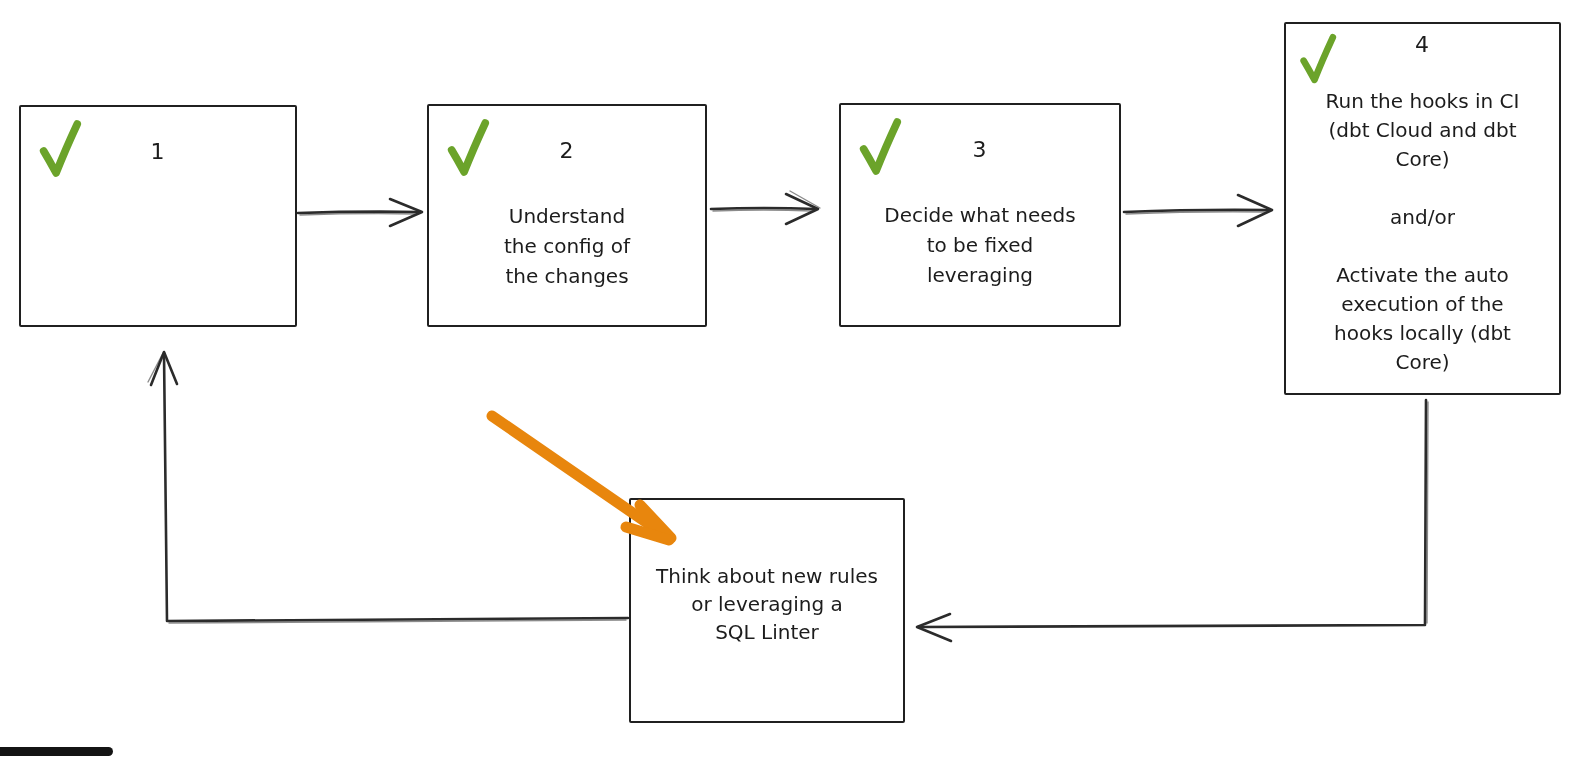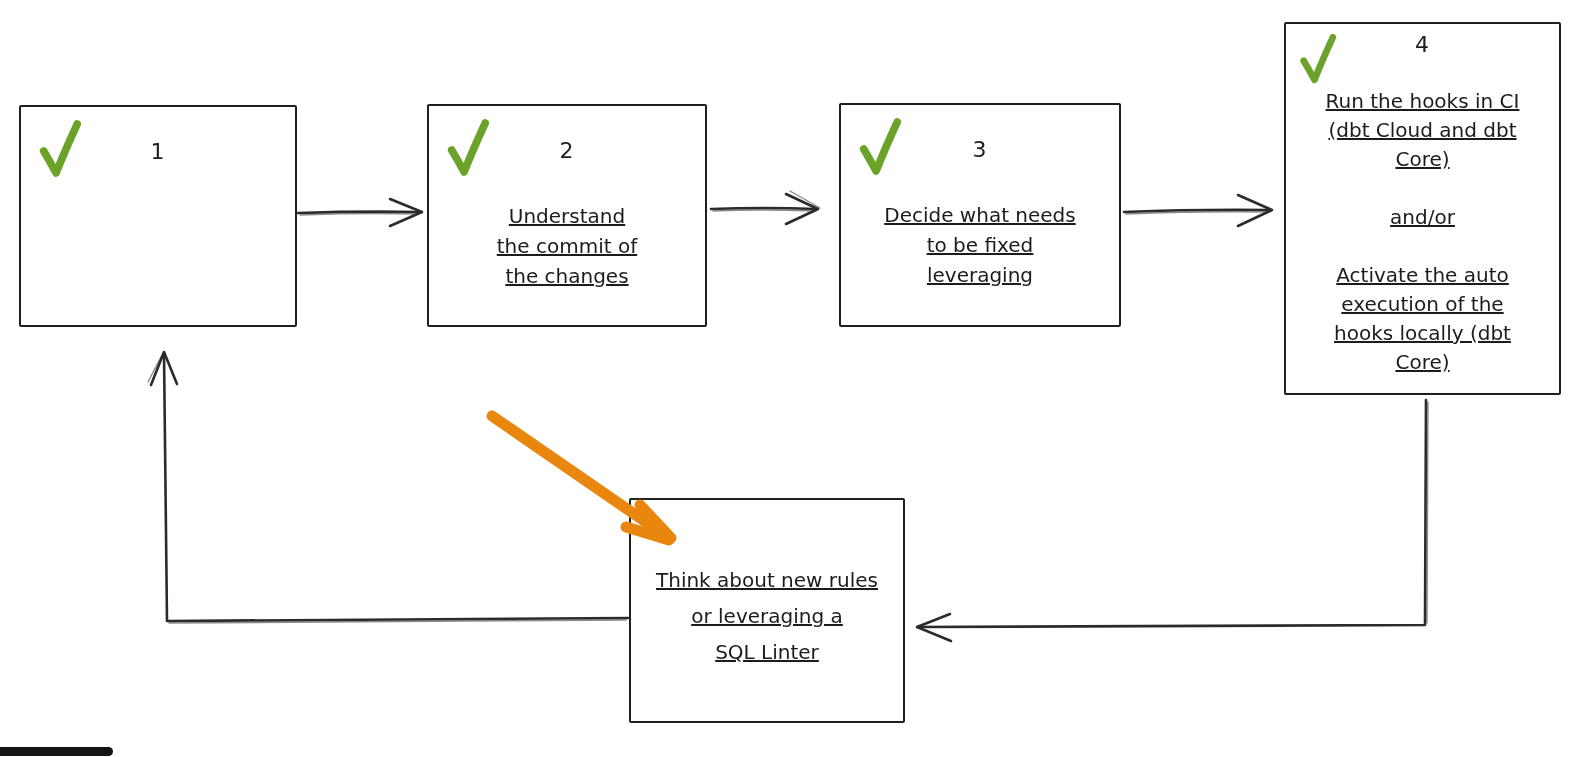--- a/index.html
+++ b/index.html
@@ -33,30 +33,29 @@
     font-weight:500;
     margin-top:32px;
     letter-spacing:1px;
   }
   .box-num.tight{margin-top:8px;}
   .box-text{
     font-size:20px;
     line-height:30px;
     margin-top:38px;
     white-space:pre-line;
-    text-decoration:underline;
   }
   .box-text.b4{
     margin-top:30px;
     line-height:29px;
     font-size:20px;
   }
   .box-text.b5{
     margin-top:62px;
-    line-height:36px;
+    line-height:28px;
   }
   .wires{
     position:absolute;
     left:0;top:0;width:1584px;height:757px;
     pointer-events:none;
     z-index:5;
   }
   .ink-line{stroke:#2b2b2b;stroke-width:2.6;fill:none;stroke-linecap:round;stroke-linejoin:round;}
   .ink-line.thin{stroke-width:1.4;opacity:.55;}
   .orange{stroke:var(--arrow-orange,#e8860d);stroke-width:11;fill:none;stroke-linecap:round;}
@@ -81,21 +80,21 @@
     </svg>
     <div class="box-num">1</div>
   </div>
 
   <div class="step-box" style="left:427px;top:104px;width:280px;height:223px;">
     <svg class="check" viewBox="0 0 48 68">
       <path class="check-stroke" d="M8 36 Q14 46 21 59 Q30 36 43 8"></path>
     </svg>
     <div class="box-num">2</div>
     <div class="box-text">Understand
-the commit of
+the config of
 the changes</div>
   </div>
 
   <div class="step-box" style="left:839px;top:103px;width:282px;height:224px;">
     <svg class="check" viewBox="0 0 48 68">
       <path class="check-stroke" d="M8 36 Q14 46 21 59 Q30 36 43 8"></path>
     </svg>
     <div class="box-num">3</div>
     <div class="box-text">Decide what needs
 to be fixed

